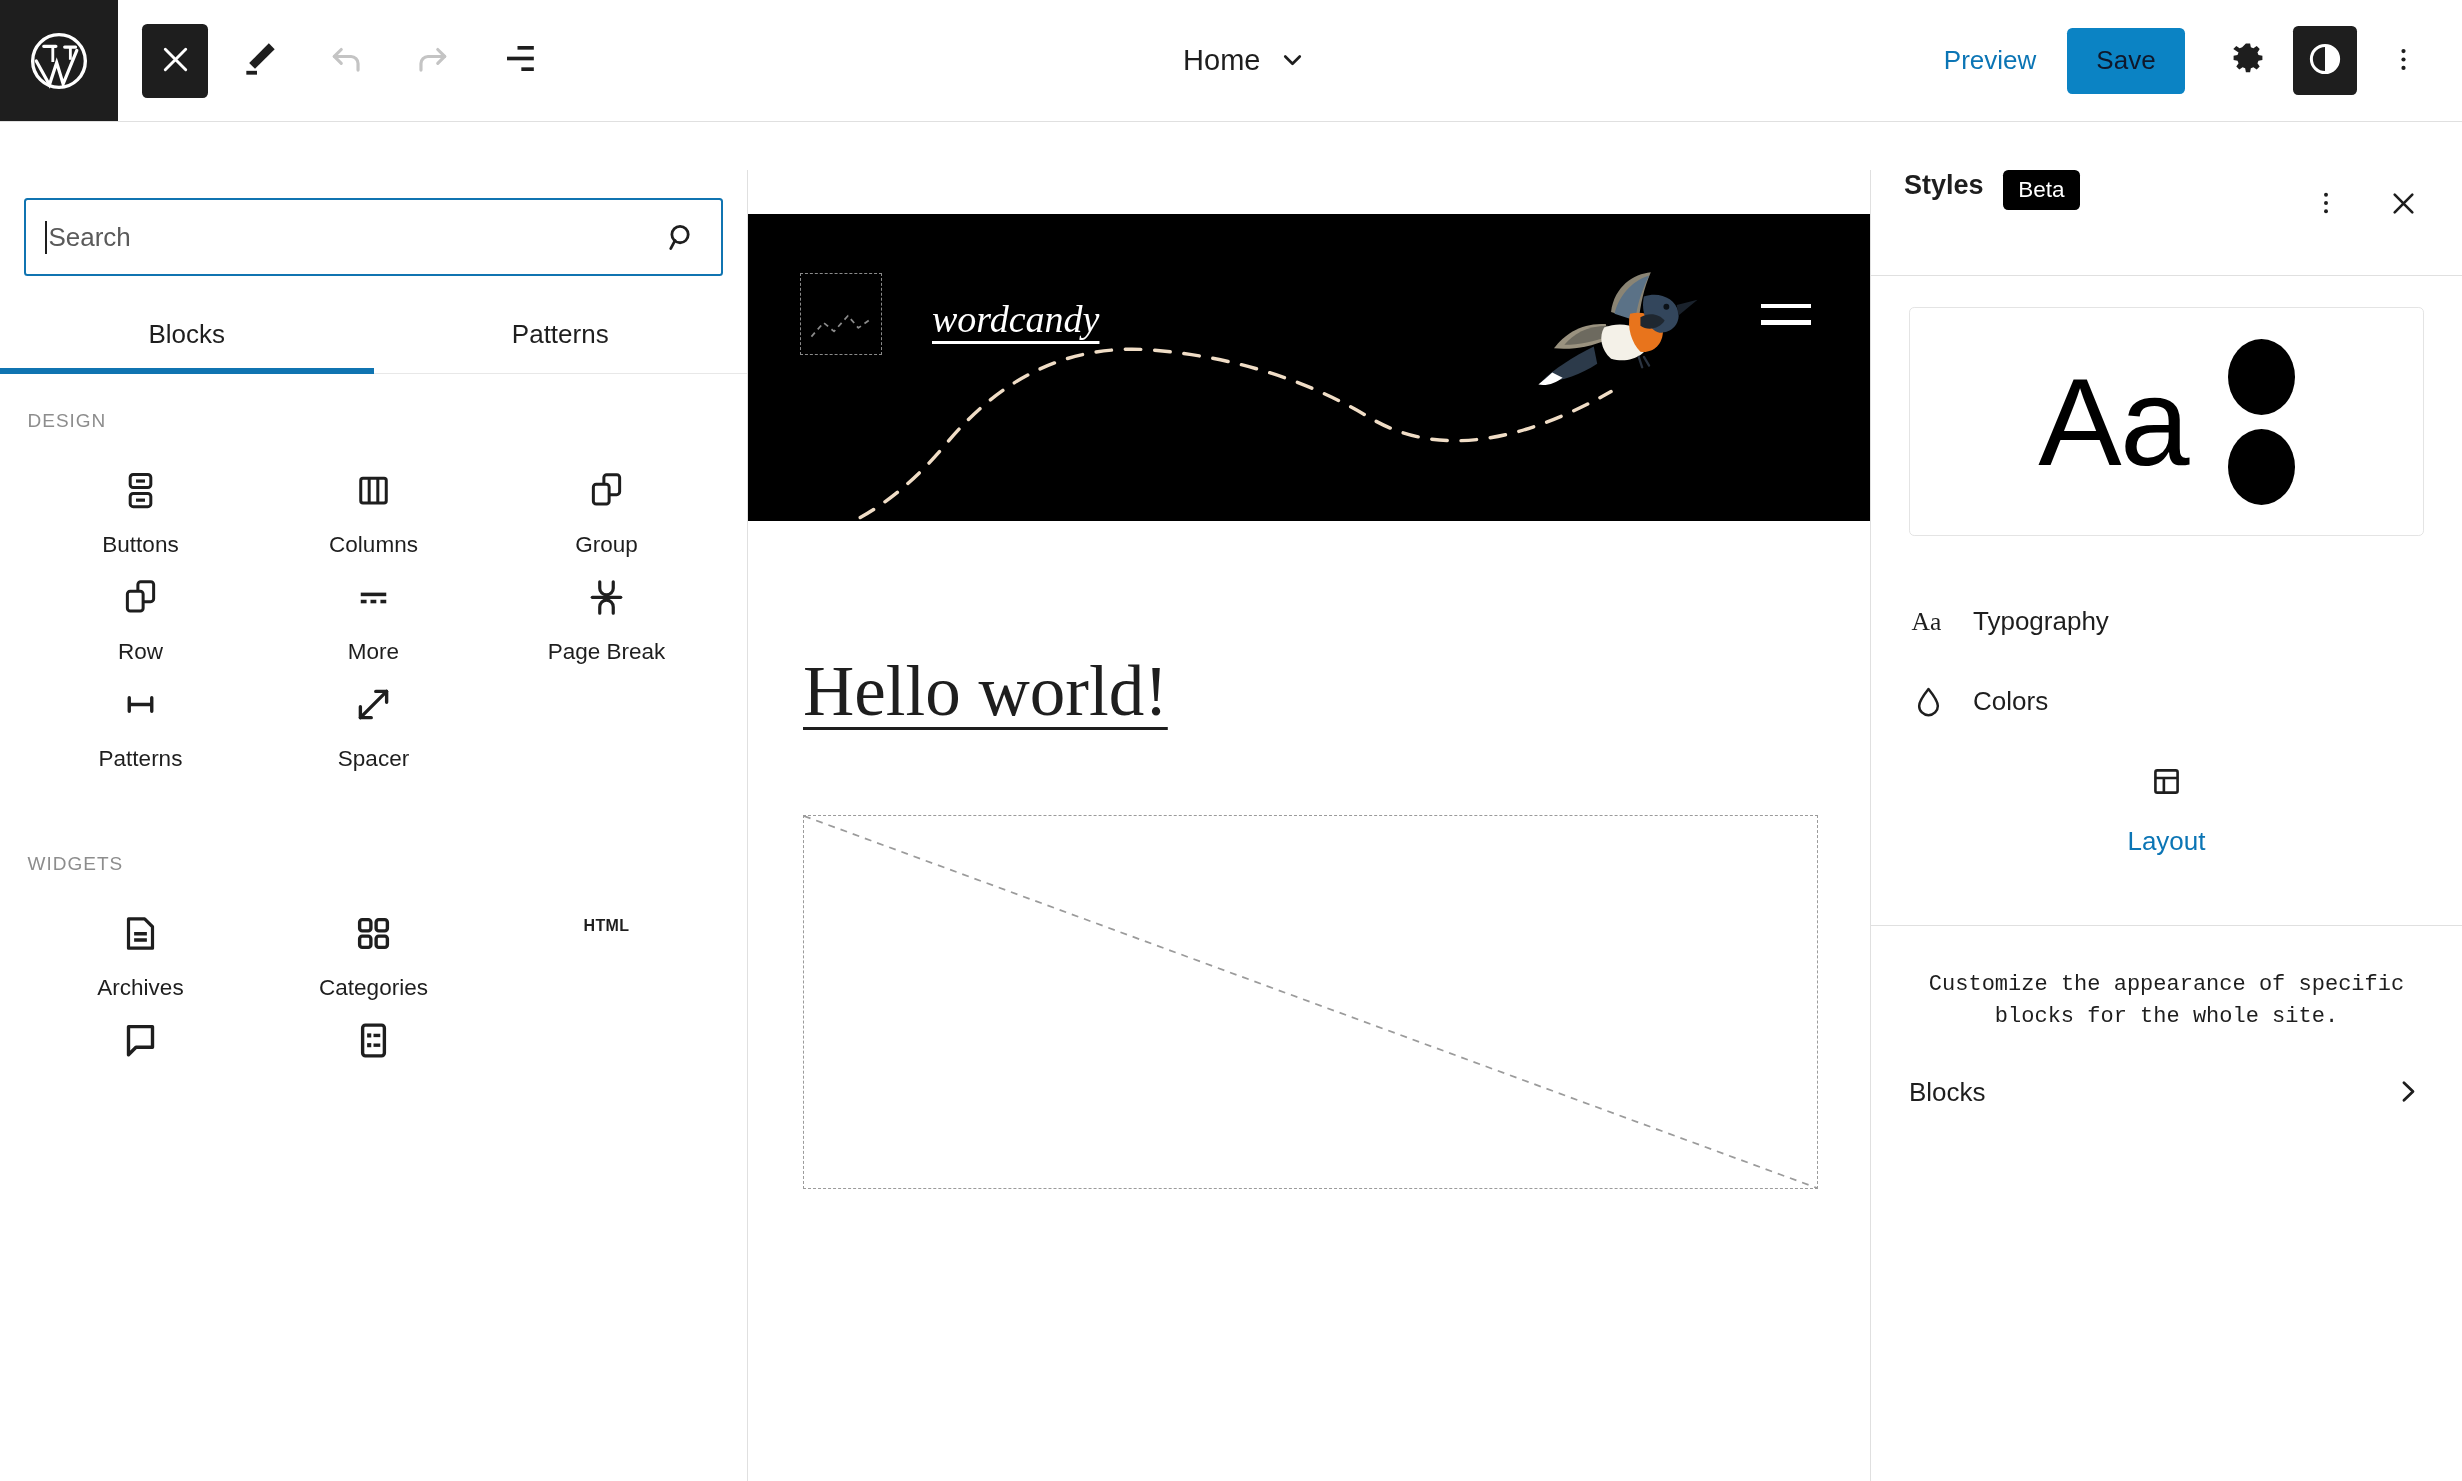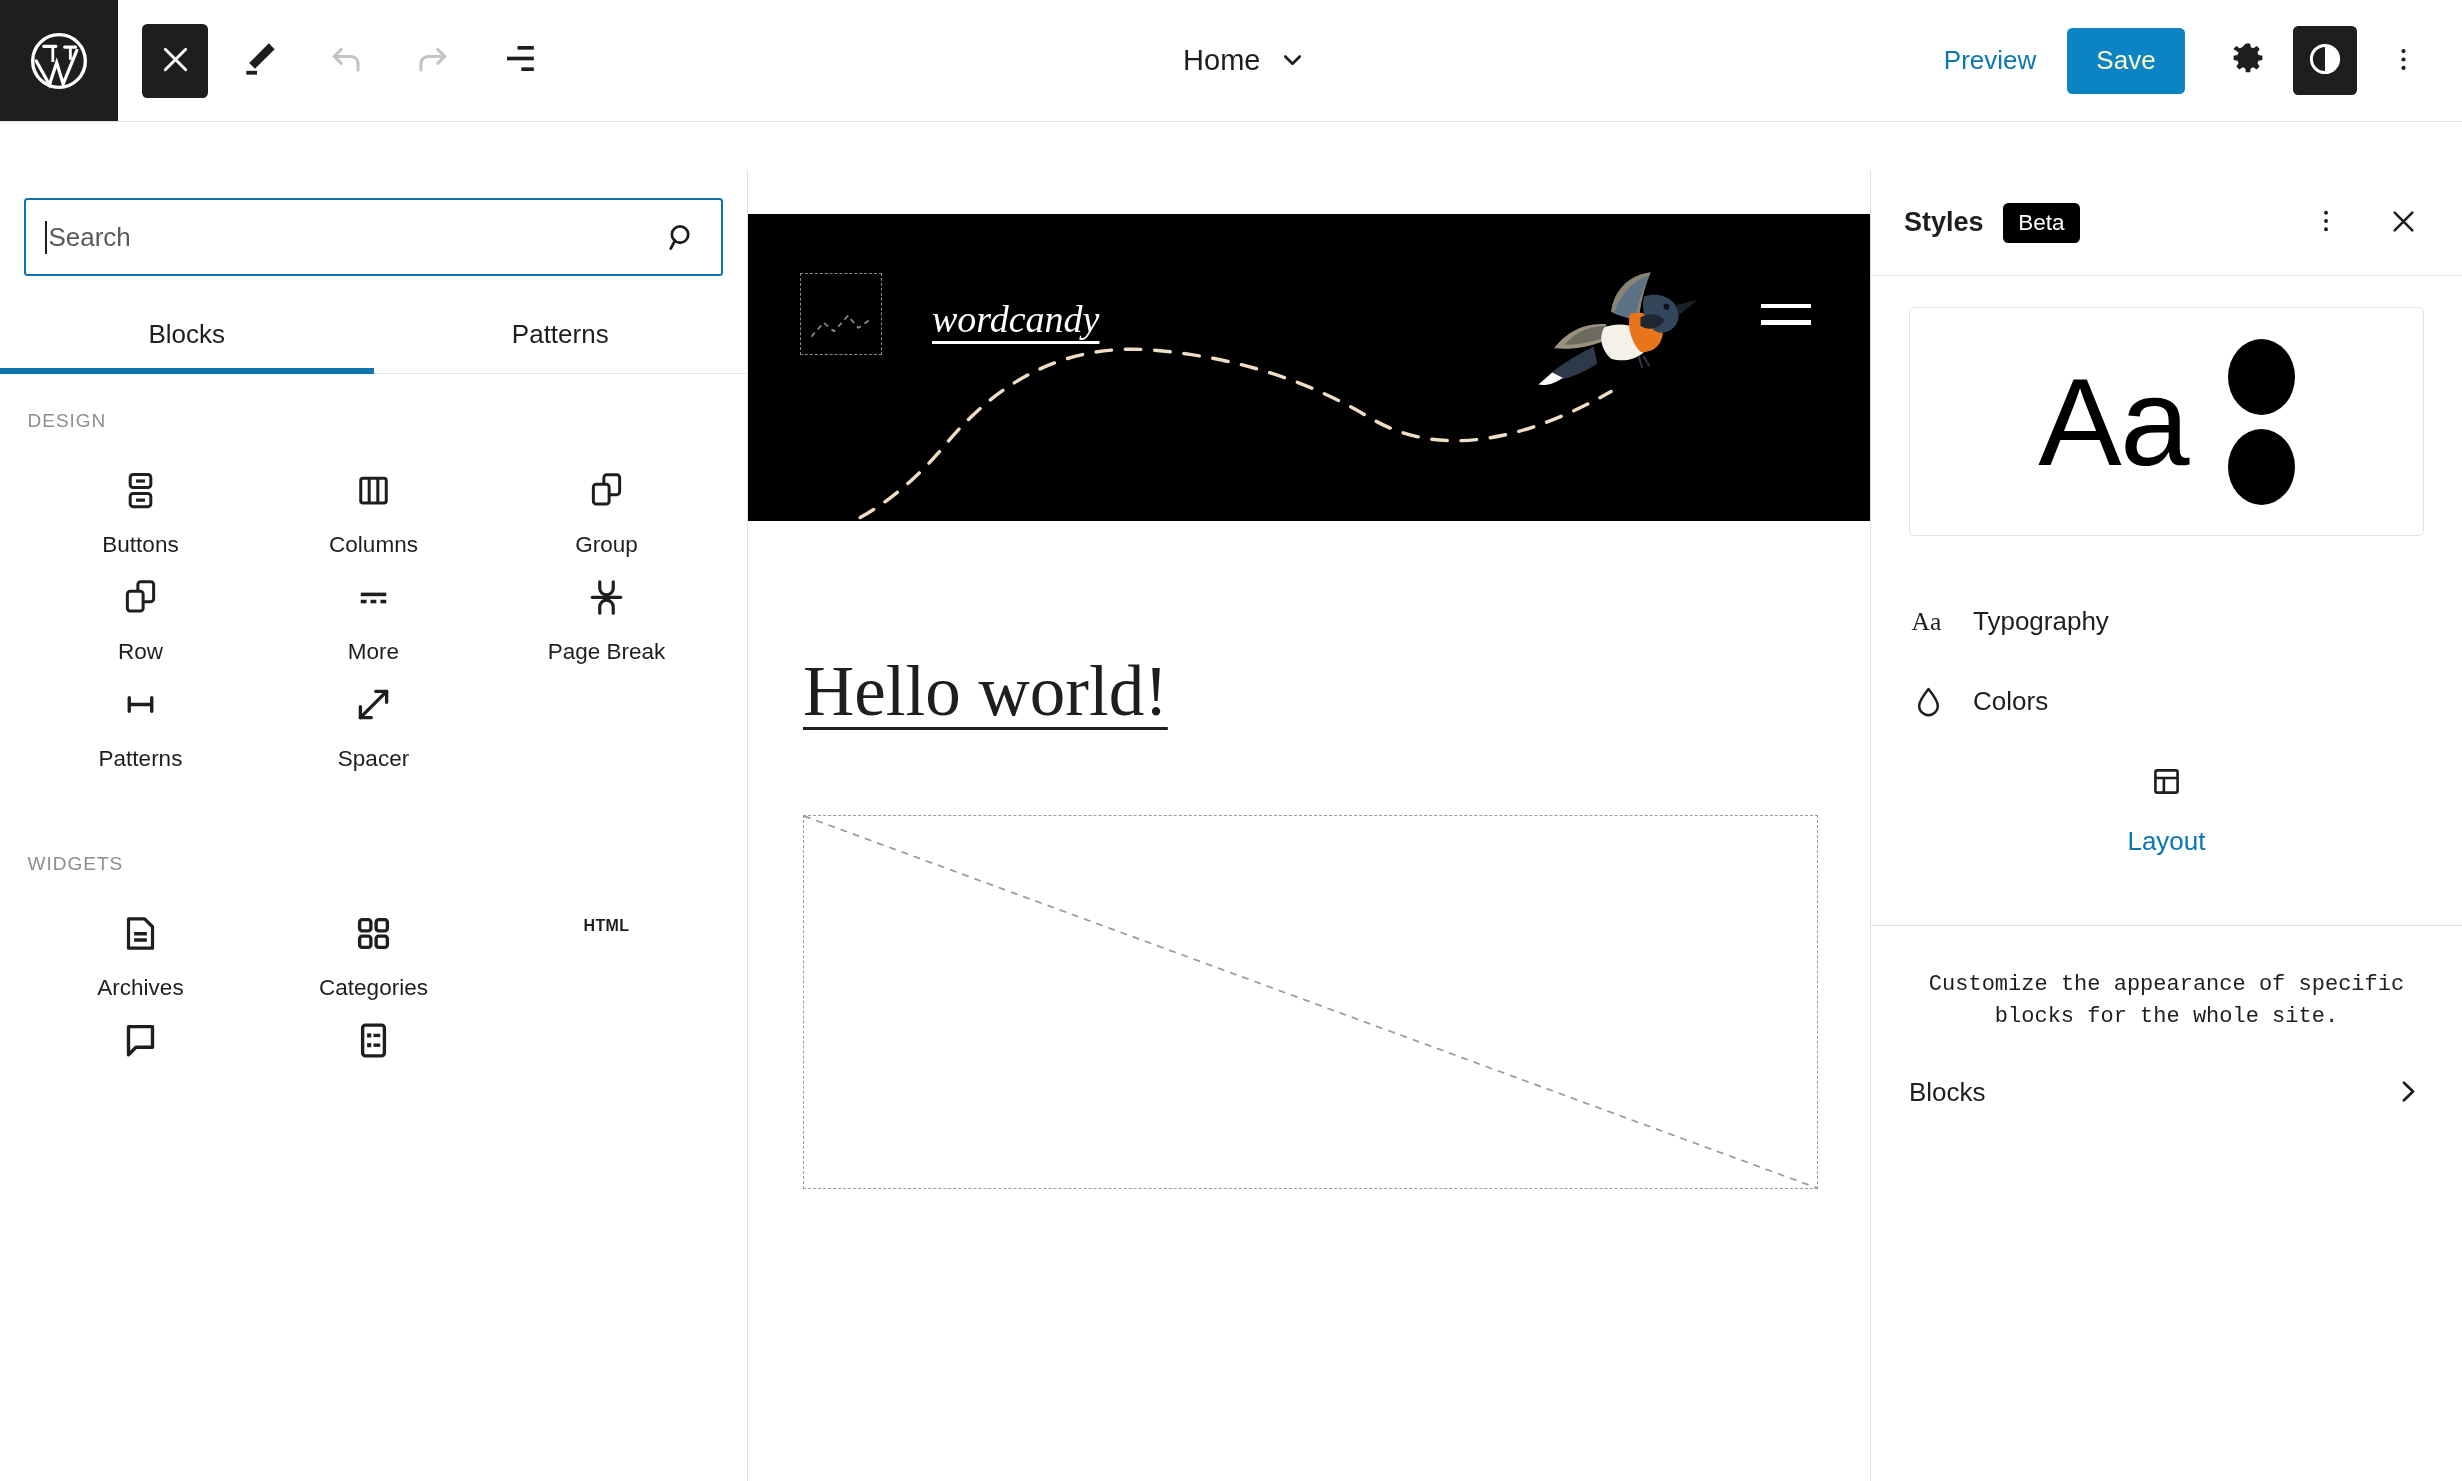--- a/index.html
+++ b/index.html
@@ -83,21 +83,21 @@
     font-size: 26px;
     color: #0b75b5;
     background: transparent;
     border: none;
     padding: 0 24px;
     cursor: pointer;
     font-family: "Liberation Sans", sans-serif;
   }
   .save-btn {
     background: #0b83c4;
-    color: #fef9c3;
+    color: #0f172a;
     font-size: 26px;
     border: none;
     border-radius: 5.2px;
     padding: 0 29px;
     height: 66px;
     margin-left: 7px;
     margin-right: 29px;
     cursor: default;
     font-family: "Liberation Sans", sans-serif;
   }
@@ -302,21 +302,21 @@
     flex: 0 0 591px;
     border-left: 0.9px solid #e0e0e0;
     background: #fff;
     display: flex;
     flex-direction: column;
     overflow: hidden;
   }
   .sp-header {
     height: 105px;
     display: flex;
-    align-items: center;
+    align-items: flex-start;
     padding: 0 24px 0 33px;
     border-bottom: 0.9px solid #e0e0e0;
     flex: 0 0 105px;
   }
   .sp-title {
     font-size: 27px; font-weight: 700; color: #1e1e1e;
     font-family: "Liberation Sans", sans-serif;
   }
   .beta-badge {
     background: #000; color: #fff;

